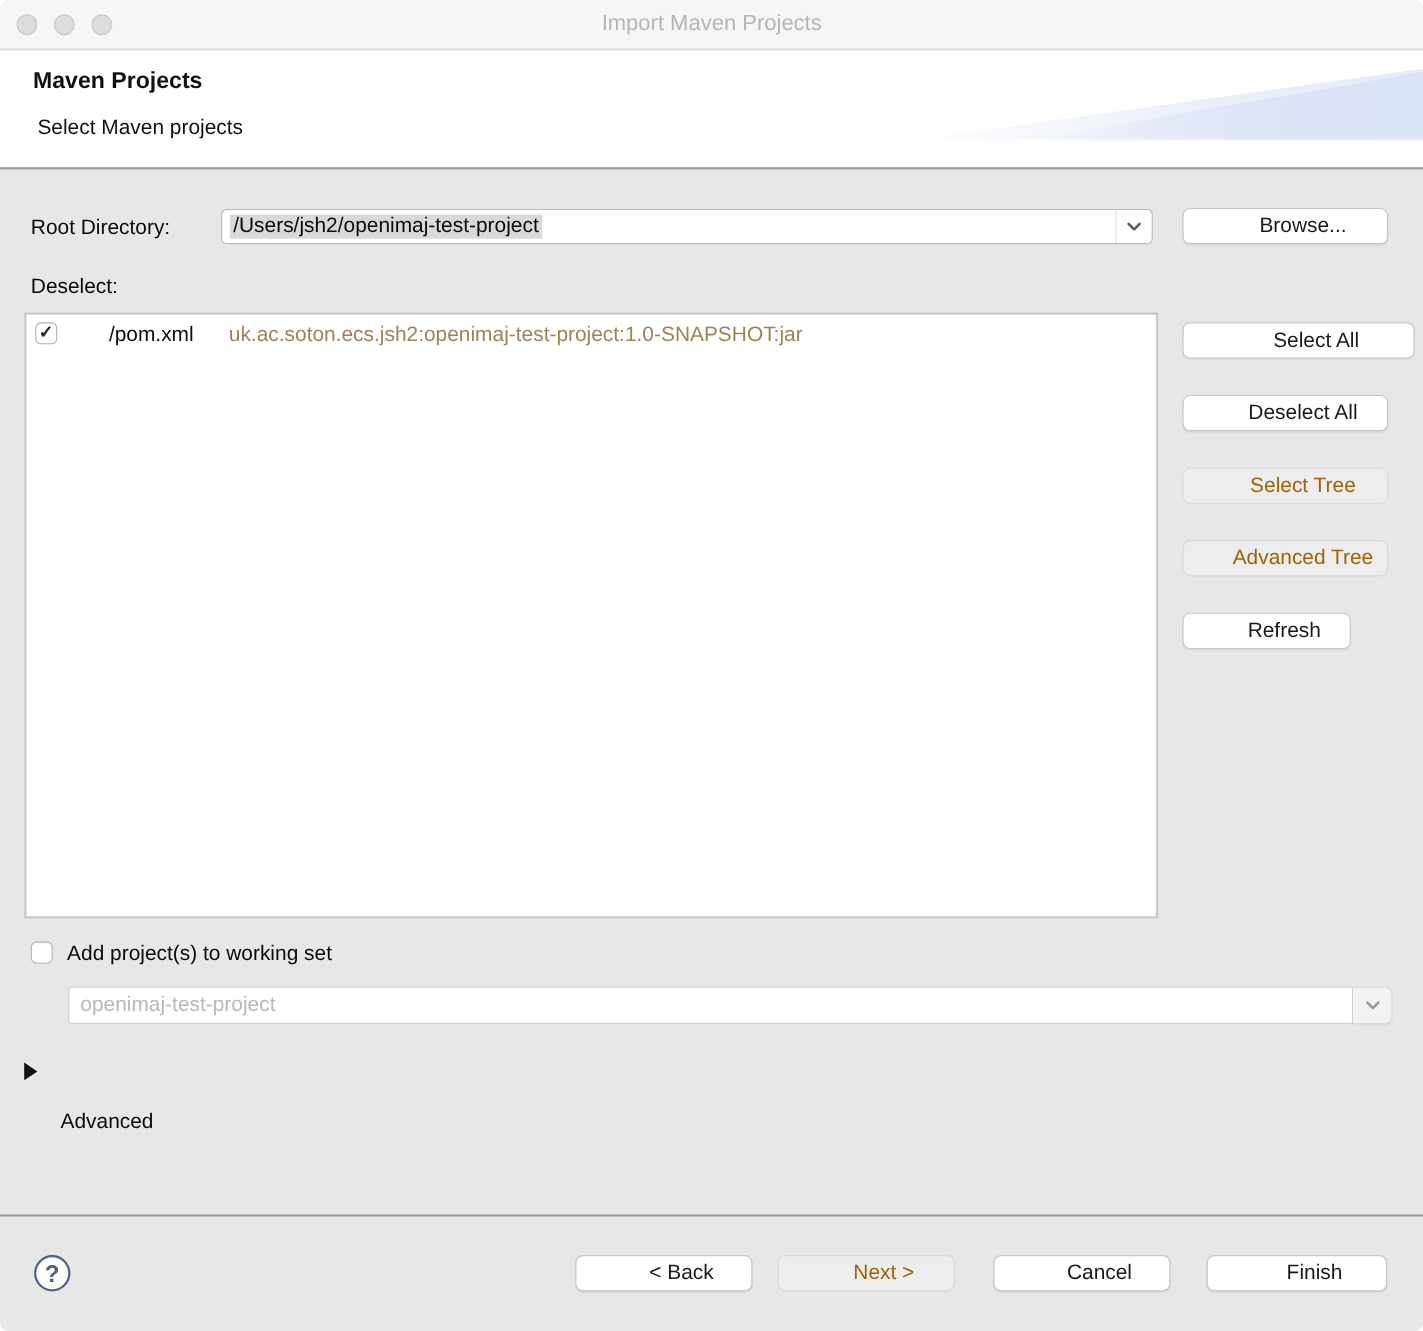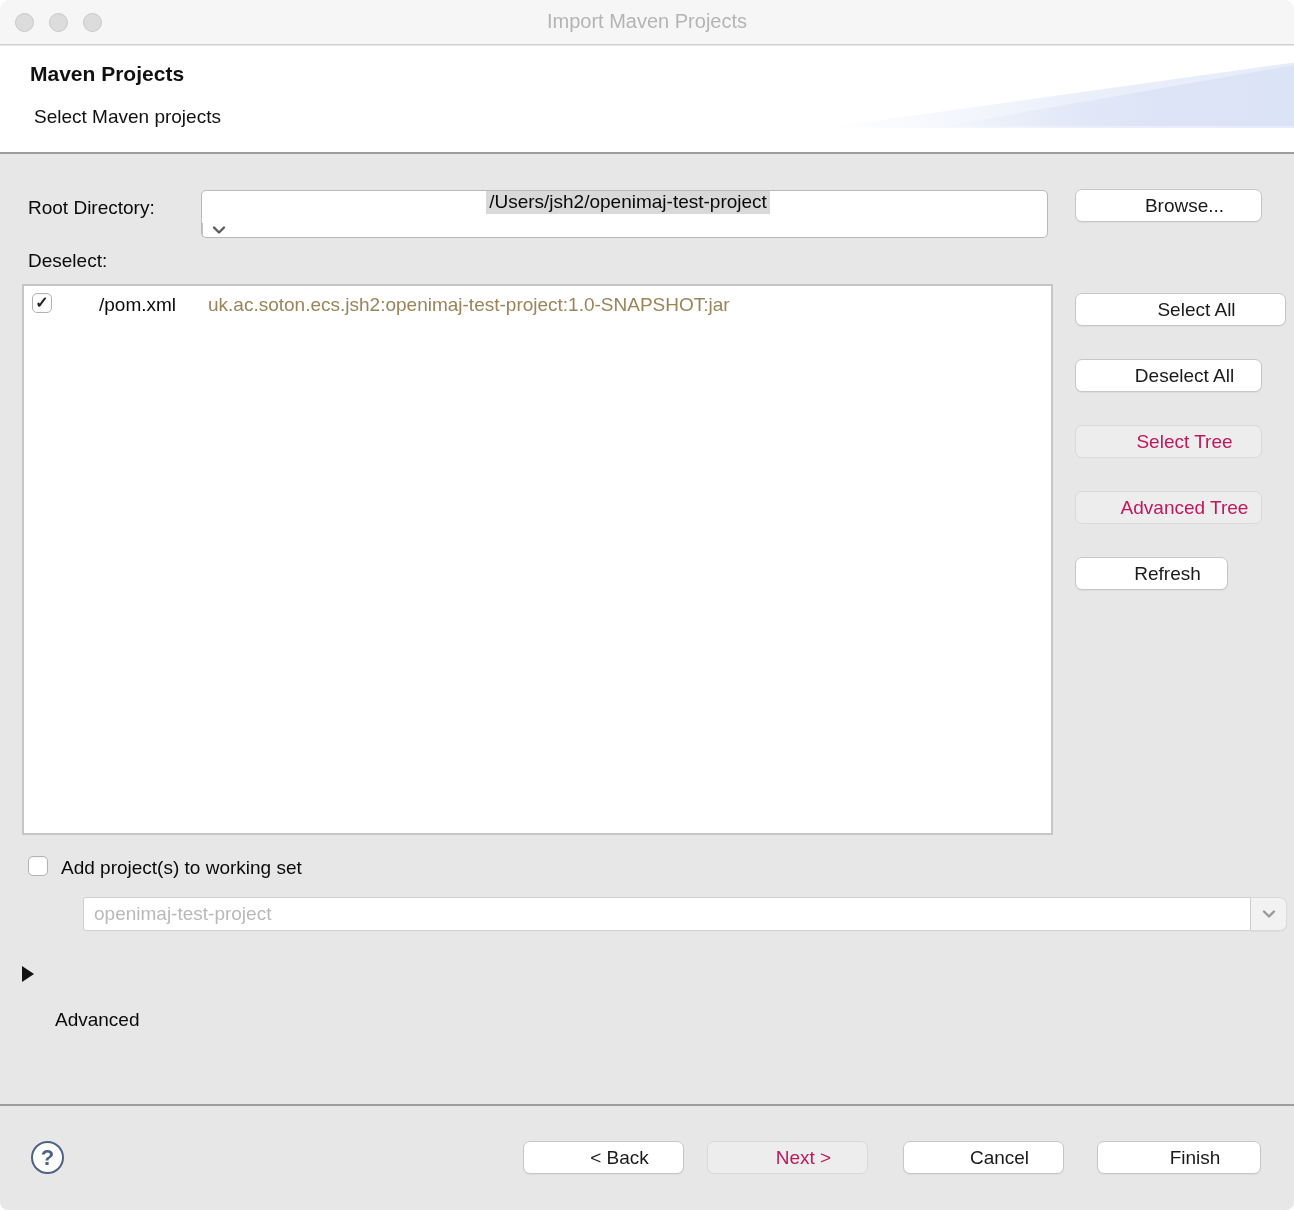--- a/index.html
+++ b/index.html
@@ -52,21 +52,21 @@
   .label { position:absolute; font-size:19px; color:#0a0a0a; }
   .mac-btn {
     position:absolute; height:33px;
     background:#ffffff; border:1px solid #c6c6c6; border-radius:7px;
     font-size:19px; color:#1a1a1a; text-align:center; line-height:31px;
     box-shadow: 0 1px 1px rgba(0,0,0,0.05);
     cursor:default;
     padding-left:32px;
   }
   .mac-btn.disabled {
-    background:#ededed; border-color:#d9d9d9; color:#be185d; box-shadow:none;
+    background:#ededed; border-color:#d9d9d9; color:#a16207; box-shadow:none;
   }
 
   
   .combo {
     position:absolute; background:#ffffff;
     border:1px solid #b9b9b9; border-radius:5px;
     display:flex; align-items:center;
   }
   .combo .text { flex:1; padding-left:7px; font-size:19px; color:#0a0a0a; white-space:nowrap; overflow:hidden; }
   .combo .dd {
@@ -90,21 +90,21 @@
     border:1px solid #b2b2b2; border-radius:5px;
     font-size:16px; line-height:18px; text-align:center; color:#222; font-weight:bold;
     box-shadow: inset 0 1px 1px rgba(0,0,0,0.04);
   }
   .row-path { position:absolute; left:75px; top:3px; font-size:19px; color:#0a0a0a; }
   .row-artifact { position:absolute; left:184px; top:3px; font-size:19px; color:#9a8458; }
 
   
   .ws-combo {
     position:absolute; left:62px; top:897px; width:1204px; height:34px;
-    display:flex; align-items:stretch;margin-left:21px;
+    display:flex; align-items:stretch;
   }
   .ws-field {
     flex:1; background:#ffffff; border:1px solid #cfcfcf; border-radius:3px 0 0 3px;
     font-size:19px; color:#b9b9b9; padding-left:10px; line-height:32px;
     white-space:nowrap; overflow:hidden;
   }
   .ws-dd {
     width:36px; background:#f2f2f2; border:1px solid #d9d9d9; border-left:none;
     border-radius:0 7px 7px 0; display:flex; align-items:center; justify-content:center;
     box-shadow: 0 1px 1px rgba(0,0,0,0.04);
@@ -138,21 +138,21 @@
 
   <div class="wiz-header">
     <div class="banner-a"></div>
     <div class="banner-b"></div>
     <div class="wiz-title">Maven Projects</div>
     <div class="wiz-subtitle">Select Maven projects</div>
   </div>
   <div class="sep top"></div>
 
   <div class="label" style="left:28px; top:197px;">Root Directory:</div>
-  <div class="combo" style="left:201px; top:190px; width:847px; height:48px;flex-direction:column;">
+  <div class="combo" style="left:201px; top:190px; width:847px; height:32px;">
     <div class="text"><span class="sel-hilite">/Users/jsh2/openimaj-test-project</span></div>
     <div class="dd">
       <svg class="chev" viewBox="0 0 14 14">
           <polyline points="2,4.5 7,9.5 12,4.5"></polyline>
         </svg>
     </div>
   </div>
   <div class="mac-btn" style="left:1075px; top:189px; width:187px;">Browse...</div>
 
   <div class="label" style="left:28px; top:250px;">Deselect:</div>

